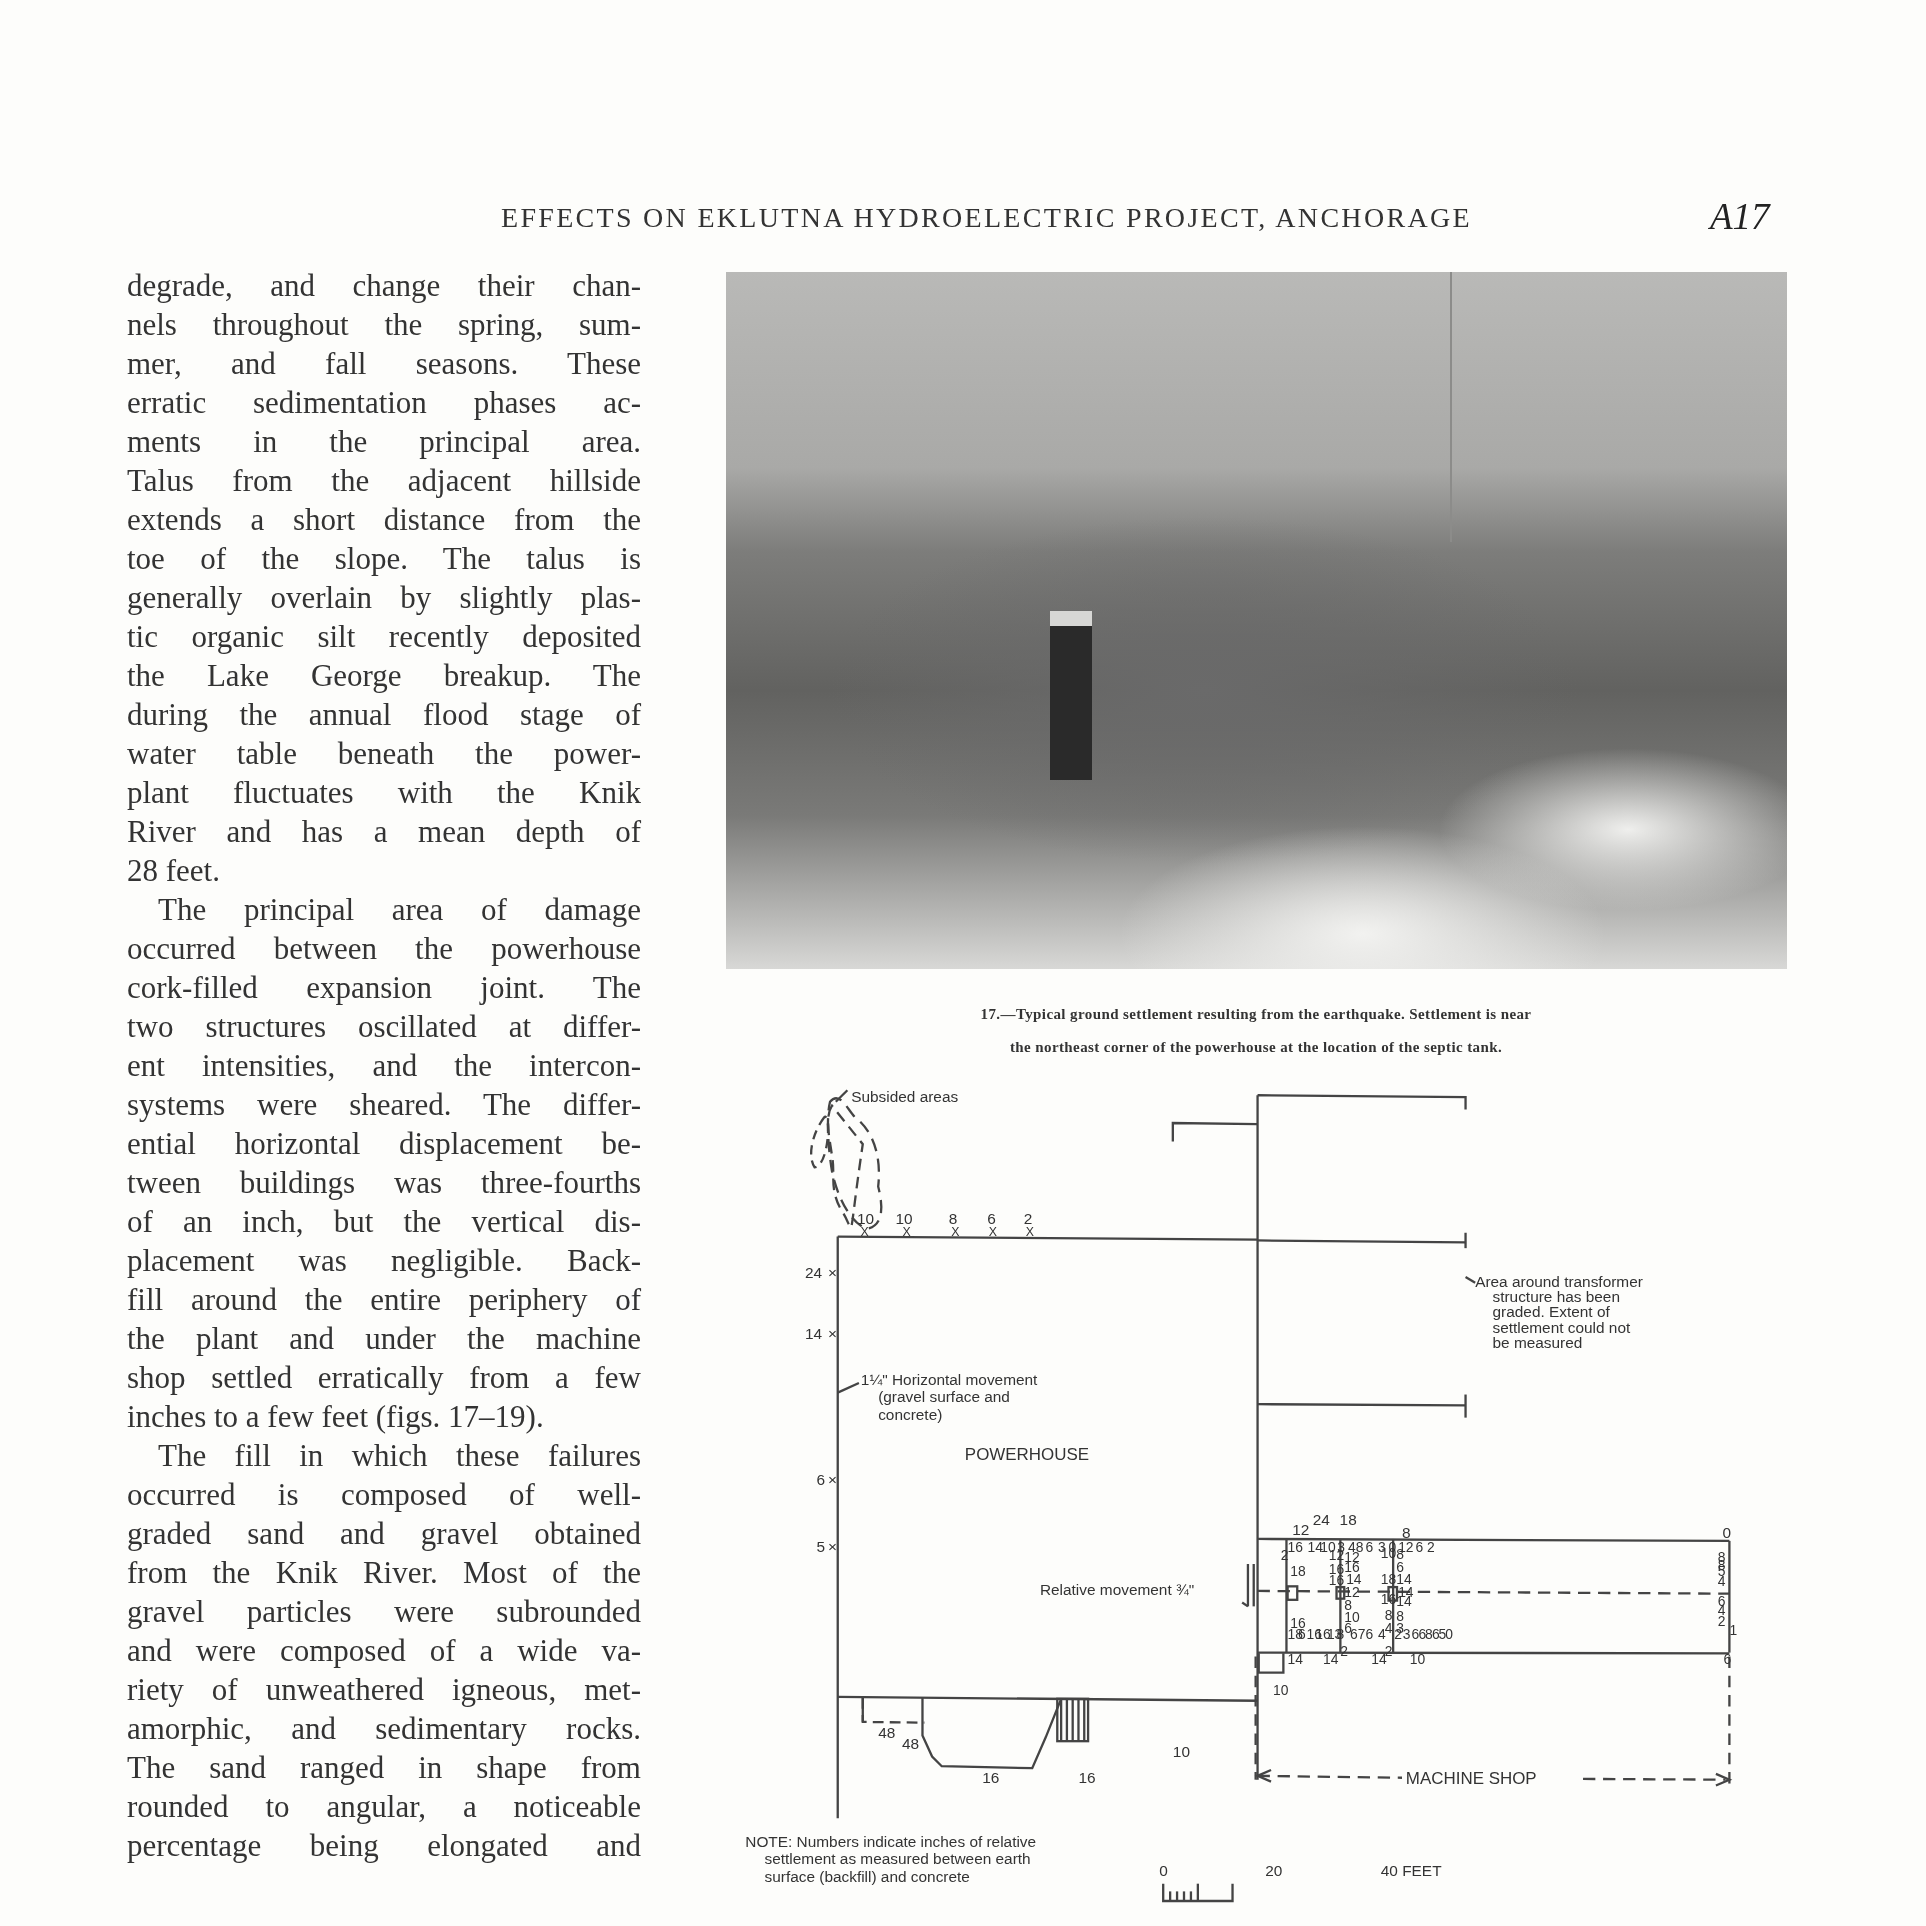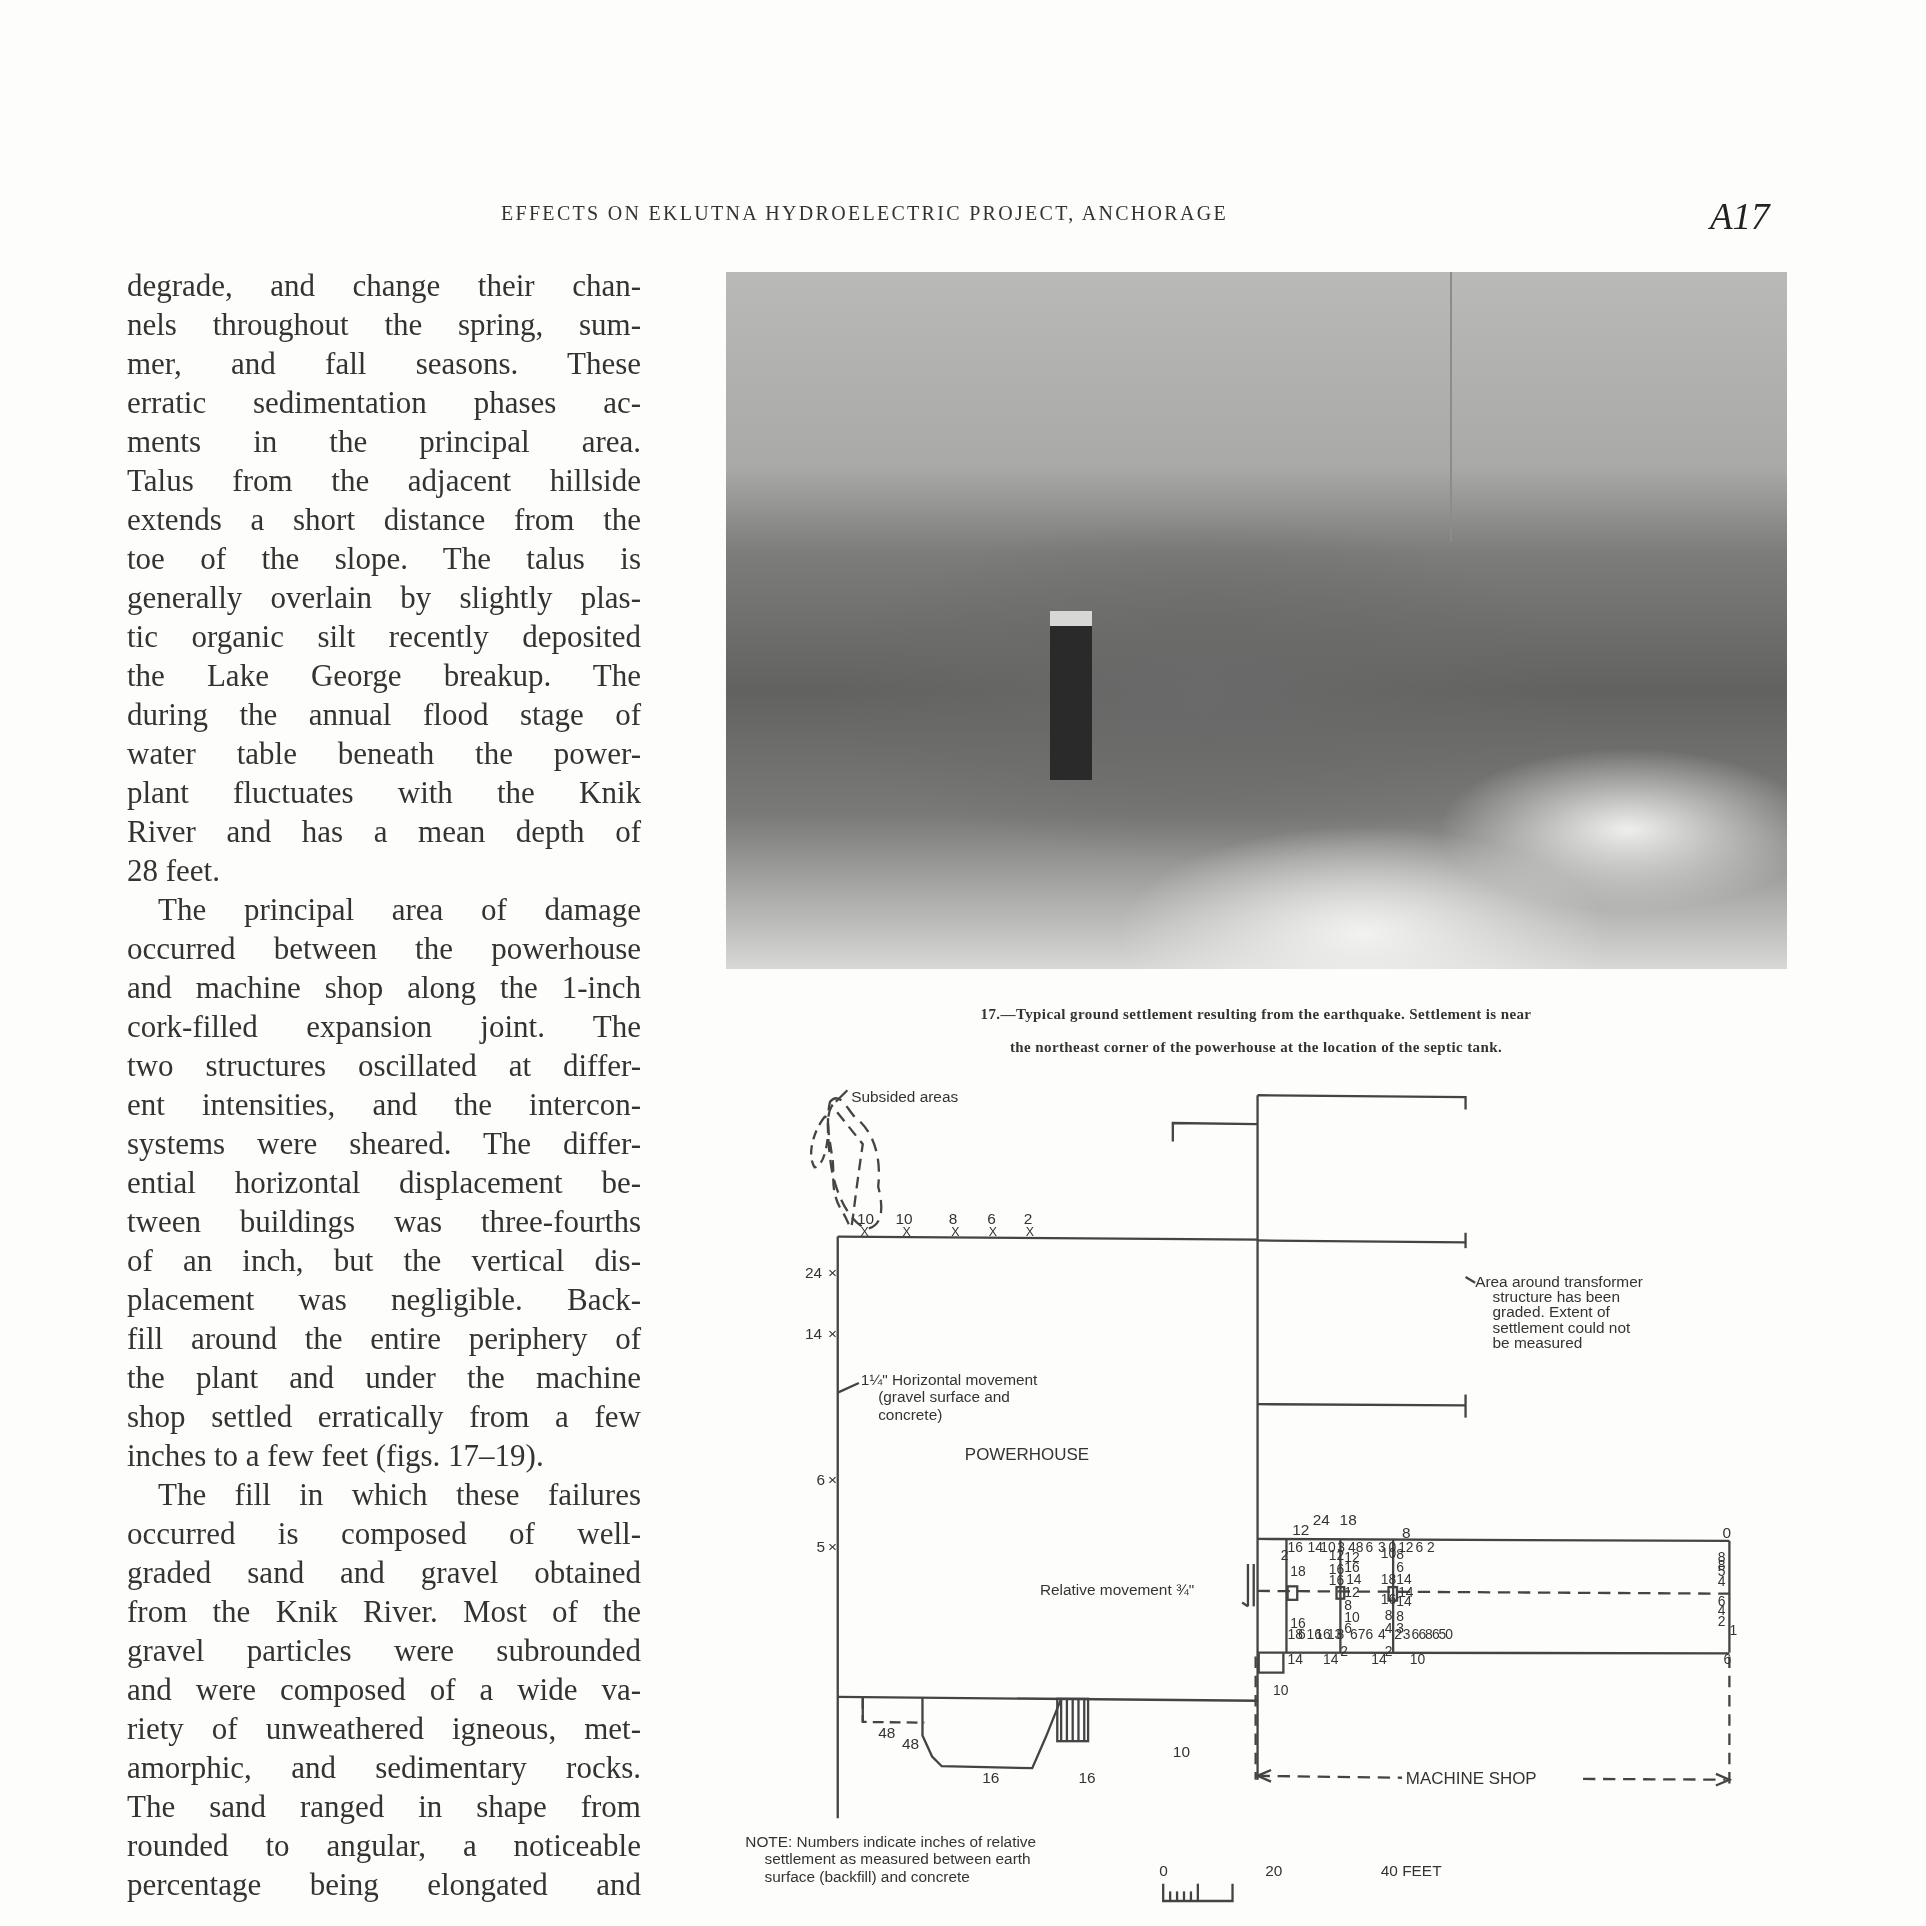--- a/index.html
+++ b/index.html
@@ -1,18 +1,18 @@
 <!DOCTYPE html>
 <html style="font-size:6.2px"><head>
 <meta charset="utf-8">
 <style>
   html, body { margin:0; padding:0; background:#fdfdfb; }
   body { width:2046px; height:2593px; position:relative; overflow:hidden; color:#3a3a3a; }
   .abs { position:absolute; }
-  .running-head { top:202px; left:501px; font-size:20px; letter-spacing:2.3px; font-family:"Liberation Serif", serif; color:#333; }
+  .running-head { top:202px; left:501px; font-size:28px; letter-spacing:2.3px; font-family:"Liberation Serif", serif; color:#333; }
   .page-no { top:195px; left:1710px; font-size:37px; font-family:"Liberation Serif", serif; color:#222;font-style:italic; }
   .col { font-family:"Liberation Serif", serif; font-size:31px; line-height:39px; color:#333; text-align:justify; }
   .col .line { display:block; text-align:justify; text-align-last:justify; white-space:nowrap; }
   .col .line.last { text-align-last:left; }
   .photo { left:726px; top:272px; width:1061px; height:697px;
     background:
       radial-gradient(ellipse 347px 154px at 60% 95%, #f2f2f0 0%, rgba(242,242,240,0.0) 70%),
       radial-gradient(ellipse 270px 116px at 85% 80%, #efefed 0%, rgba(239,239,237,0) 70%),
       radial-gradient(ellipse 501px 231px at 45% 60%, #6a6a6a 0%, rgba(106,106,106,0) 75%),
       linear-gradient(180deg, #b9b9b7 0%, #a9a9a7 28%, #7d7d7b 40%, #626260 60%, #7a7a78 78%, #d8d8d6 100%);
@@ -40,21 +40,20 @@
   <span class="line">generally overlain by slightly plas-</span>
   <span class="line">tic organic silt recently deposited</span>
   <span class="line">the Lake George breakup. The</span>
   <span class="line">during the annual flood stage of</span>
   <span class="line">water table beneath the power-</span>
   <span class="line">plant fluctuates with the Knik</span>
   <span class="line">River and has a mean depth of</span>
   <span class="line last">28 feet.</span>
   <span class="line" style="padding-left:31px;">The principal area of damage</span>
   <span class="line">occurred between the powerhouse</span>
-  <span class="line">and machine shop along the 1-inch</span>
   <span class="line">cork-filled expansion joint. The</span>
   <span class="line">two structures oscillated at differ-</span>
   <span class="line">ent intensities, and the intercon-</span>
   <span class="line">systems were sheared. The differ-</span>
   <span class="line">ential horizontal displacement be-</span>
   <span class="line">tween buildings was three-fourths</span>
   <span class="line">of an inch, but the vertical dis-</span>
   <span class="line">placement was negligible. Back-</span>
   <span class="line">fill around the entire periphery of</span>
   <span class="line">the plant and under the machine</span>

